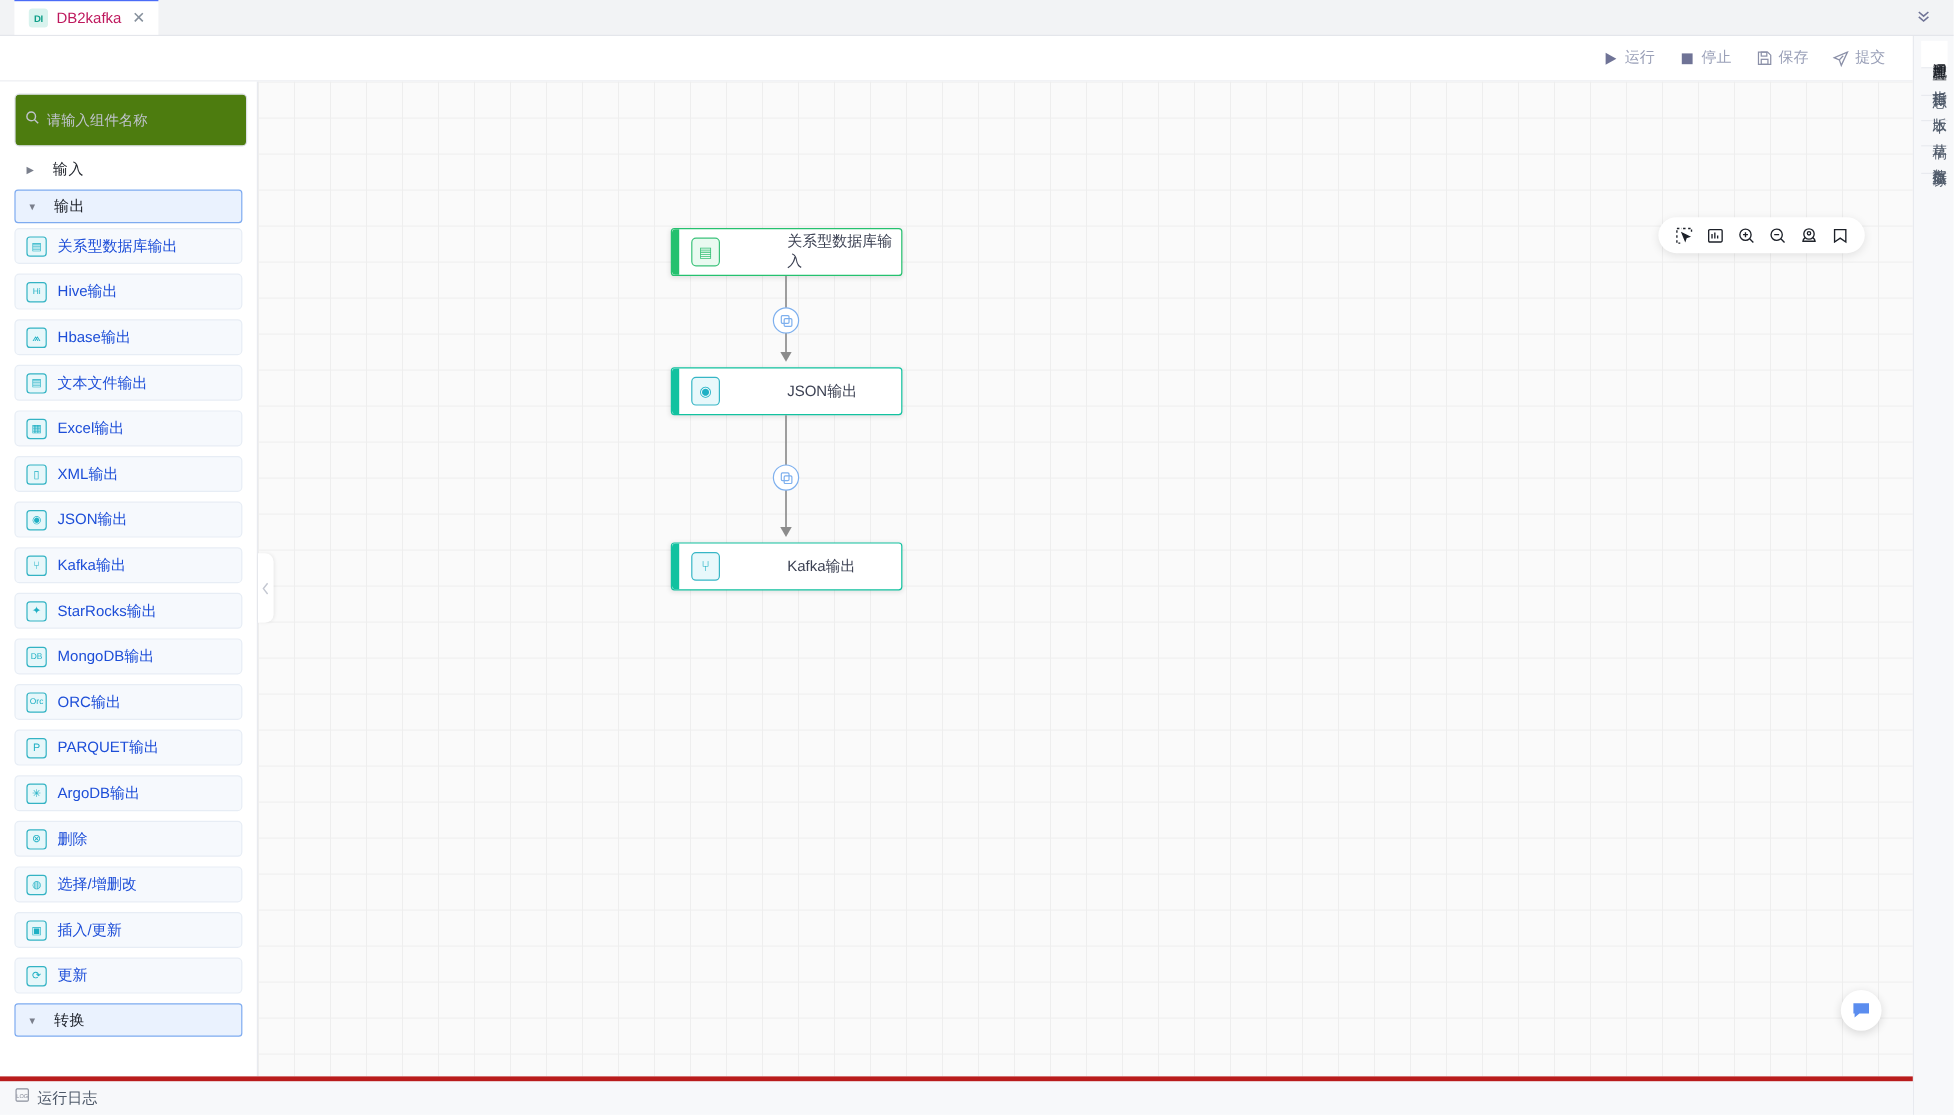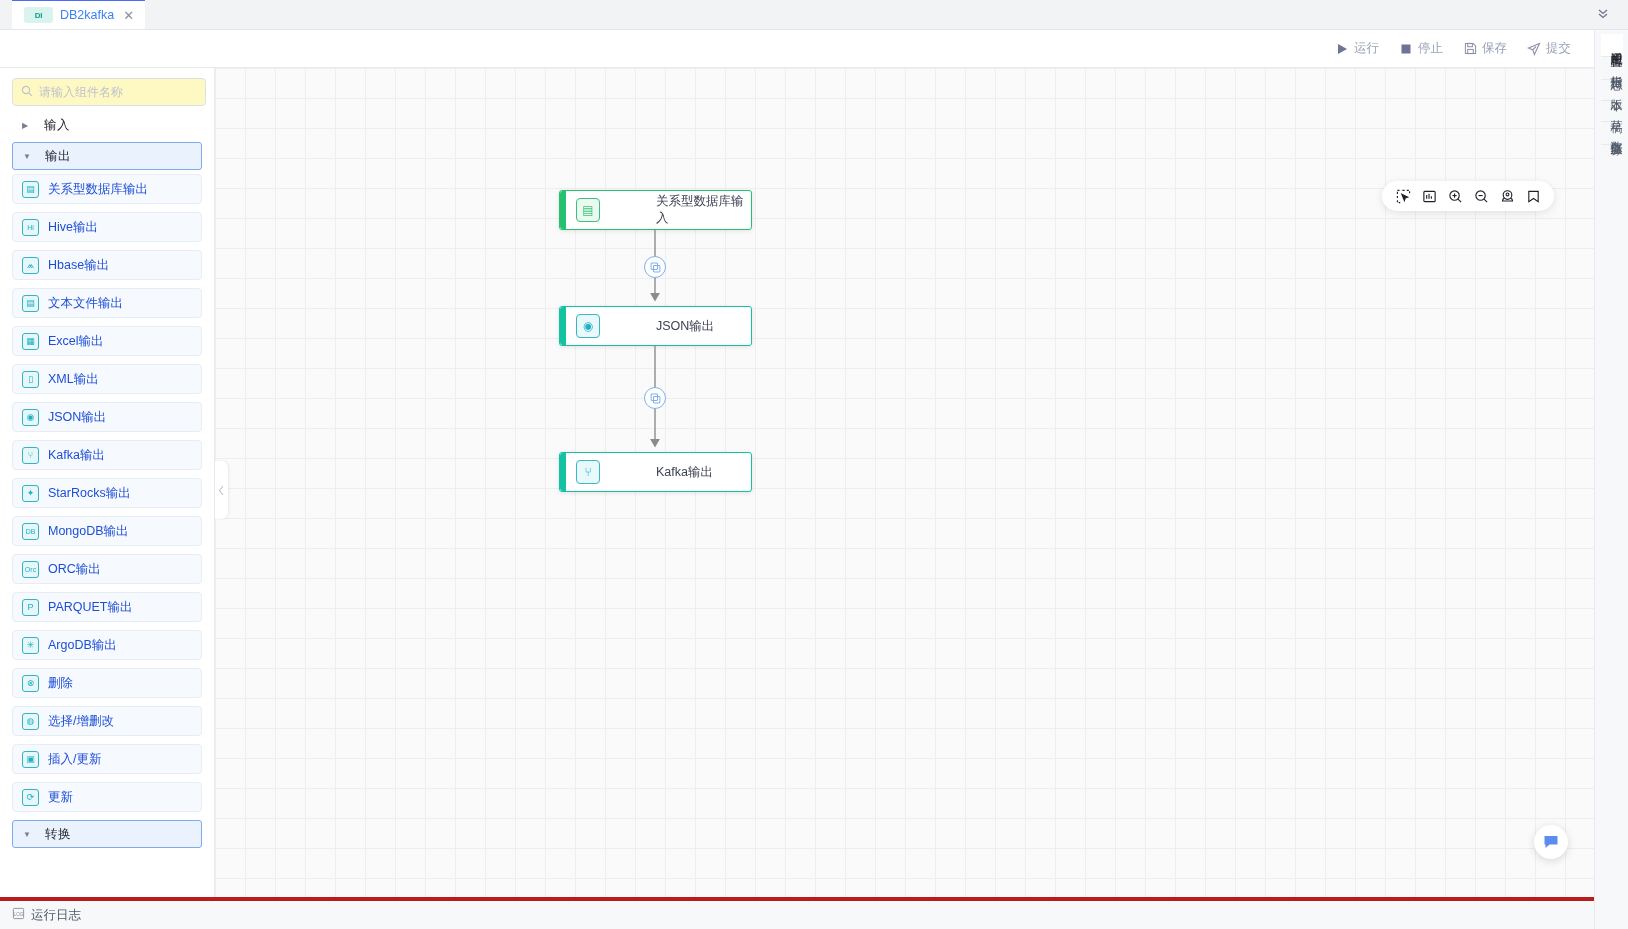--- a/index.html
+++ b/index.html
@@ -17,26 +17,26 @@
     background: #f2f3f5; border-bottom: 1px solid #e4e6eb;
     display: flex; align-items: flex-end;
   }
   .tab {
     height: 30px; display: flex; align-items: center; gap: 7px;
     padding: 0 11px 0 12px; background: #ffffff;
     border-top: 2px solid #4a6cf7; position: relative;
     margin-left: 12px; min-width: 120px;
   }
   .tab-badge {
-    width: 29px; height: 16px; border-radius: 3px;
+    width: 16px; height: 16px; border-radius: 3px;
     background: #d9f3ee; color: #10a08a;
     font-size: 8px; display: flex; align-items: center; justify-content: center;
     font-weight: bold; letter-spacing: -0.3px;
   }
-  .tab-title { font-size: 12.5px; color: #3b82f6; }
+  .tab-title { font-size: 12.5px; color: #be185d; }
   .tab-close {
     font-size: 13px; color: #86909c; line-height: 1; cursor: pointer;
     margin-left: 2px; font-family: "DejaVu Sans", sans-serif;
   }
   .tabbar-right {
     margin-left: auto; display: flex; align-items: center;
     height: 30px; padding-right: 10px;
   }
   .dblchev { color: #6f7396; font-size: 13px; padding: 0 8px; cursor: pointer; line-height: 1;}
 
@@ -55,23 +55,23 @@
   .tb-ico { display: inline-flex; align-items: center; justify-content: center; width: 14px; height: 14px; }
 
   
   .leftpanel {
     position: absolute; top: 68px; left: 0; width: 215px; height: 829px;
     background: #ffffff; border-right: 1px solid #e8eaef;
     display: flex; flex-direction: column;
   }
   .searchwrap { padding: 10px 8px 6px 12px; }
   .searchbox {
-    height: 28px; border: 1px solid #dcdfe6; border-radius: 4px;
+    height: 44px; border: 1px solid #dcdfe6; border-radius: 4px;
     display: flex; align-items: center; gap: 6px; padding: 0 8px;
-    background: #fef9c3;
+    background: #4d7c0f;
   }
   .searchbox input {
     border: none; outline: none; font-size: 12px; color: #1d2129;
     width: 100%; background: transparent;
     font-family: "Liberation Sans", sans-serif;
   }
   .searchbox input::placeholder { color: #bfc3cc; }
 
   .complist { flex: 1; overflow: hidden; padding: 0 12px; }
   .grp {

